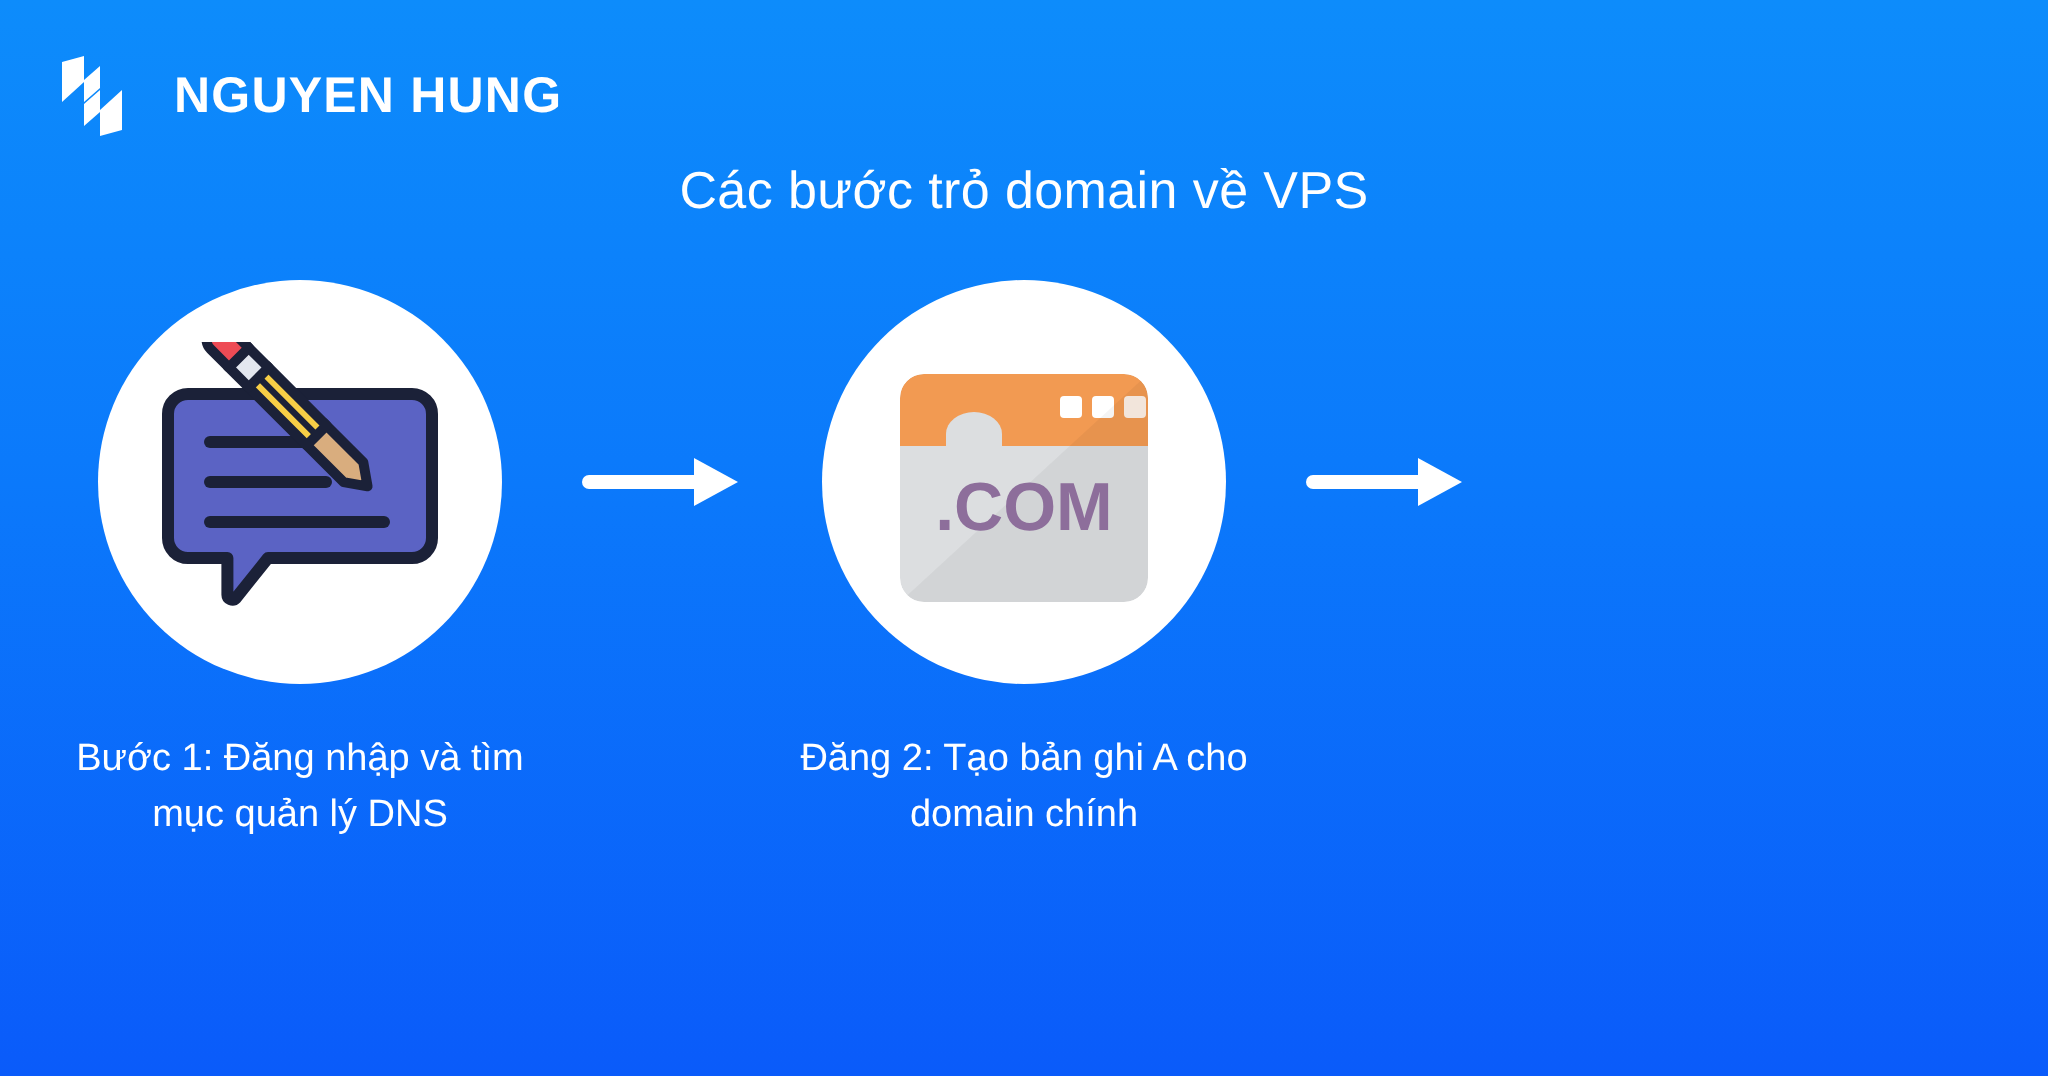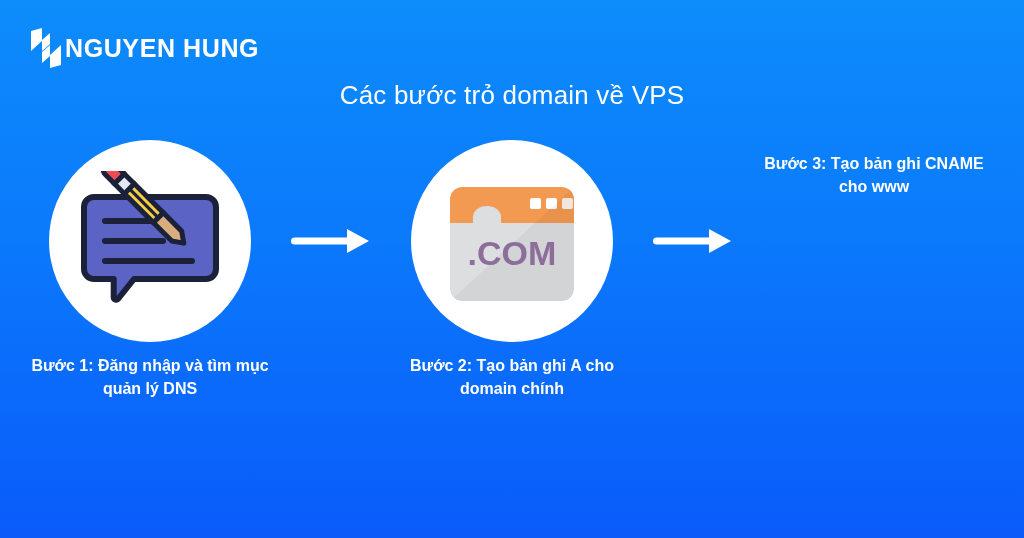--- a/index.html
+++ b/index.html
@@ -22,21 +22,21 @@
     overflow: hidden;
   }
 
   
   .brand {
     position: absolute;
     left: 29px;
     top: 27px;
     display: flex;
     align-items: center;
-    gap: 2px;
+    gap: 24px;
   }
   .brand-mark {
     width: 34px;
     height: 42px;
     display: block;
   }
   .brand-name {
     color: #ffffff;
     font-size: 25px;
     font-weight: bold;
@@ -83,27 +83,27 @@
     background: #ffffff;
     display: flex;
     align-items: center;
     justify-content: center;
     box-shadow: 0 0 0 0 rgba(0,0,0,0);
   }
 
   .circle svg { display: block; }
 
   .caption {
-    margin-top: 12px;
+    margin-top: 24px;
     width: 250px;
     text-align: center;
     color: #ffffff;
-    font-size: 16px;
+    font-size: 19px;
     line-height: 1.45;
-    font-weight: bold;
+    font-weight: normal;
   }
 
   
   .arrow {
     width: 94px;
     height: 202px;
     display: flex;
     align-items: center;
     justify-content: center;
     flex: 0 0 auto;
@@ -191,30 +191,29 @@
               <rect x="104" y="27" width="11" height="11" rx="2" fill="#ffffff"></rect>
               <rect x="120" y="27" width="11" height="11" rx="2" fill="#ffffff" opacity="0.85"></rect>
 
               <path d="M132 16 L132 130 L8 130 Z" fill="#000000" opacity="0.045"></path>
 
               <text x="70" y="94" text-anchor="middle" font-family="Liberation Sans, DejaVu Sans, sans-serif" font-size="34" font-weight="bold" fill="#8d6e9b">.COM</text>
             </g>
           </svg>
         </span>
       </div>
-      <div class="caption">Bước 2: Tạo bản ghi A cho domain chính</div>
+      <div class="caption">Đăng 2: Tạo bản ghi A cho domain chính</div>
     </div>
 
     <div class="arrow">
       <span>
         <svg viewBox="0 0 80 32" width="80" height="32" aria-hidden="true">
           <rect x="0" y="12.5" width="62" height="7" rx="3.5" fill="#ffffff"></rect>
           <path d="M56 4 L78 16 L56 28 Z" fill="#ffffff"></path>
         </svg>
       </span>
     </div>
 
     <div class="step">
-      <div class="caption">Bước 3: Tạo bản ghi CNAME cho www</div>
     </div>
 
   </div>
 </div>
 
 </body></html>

